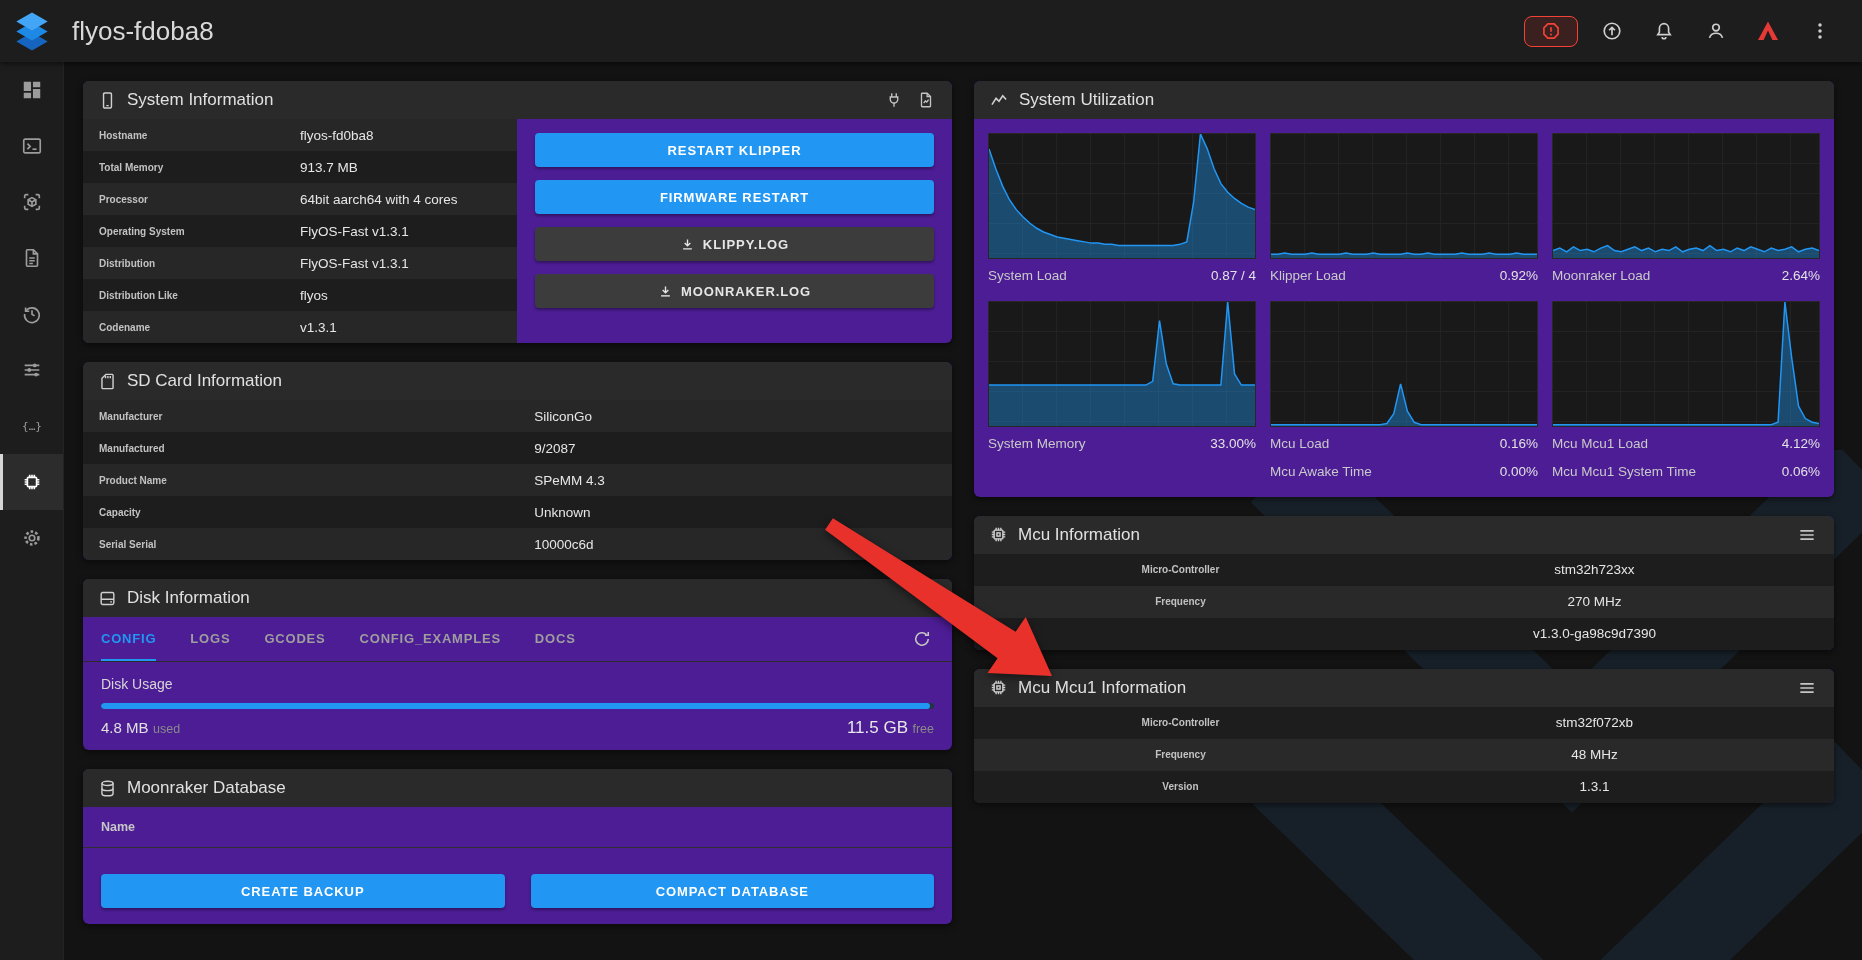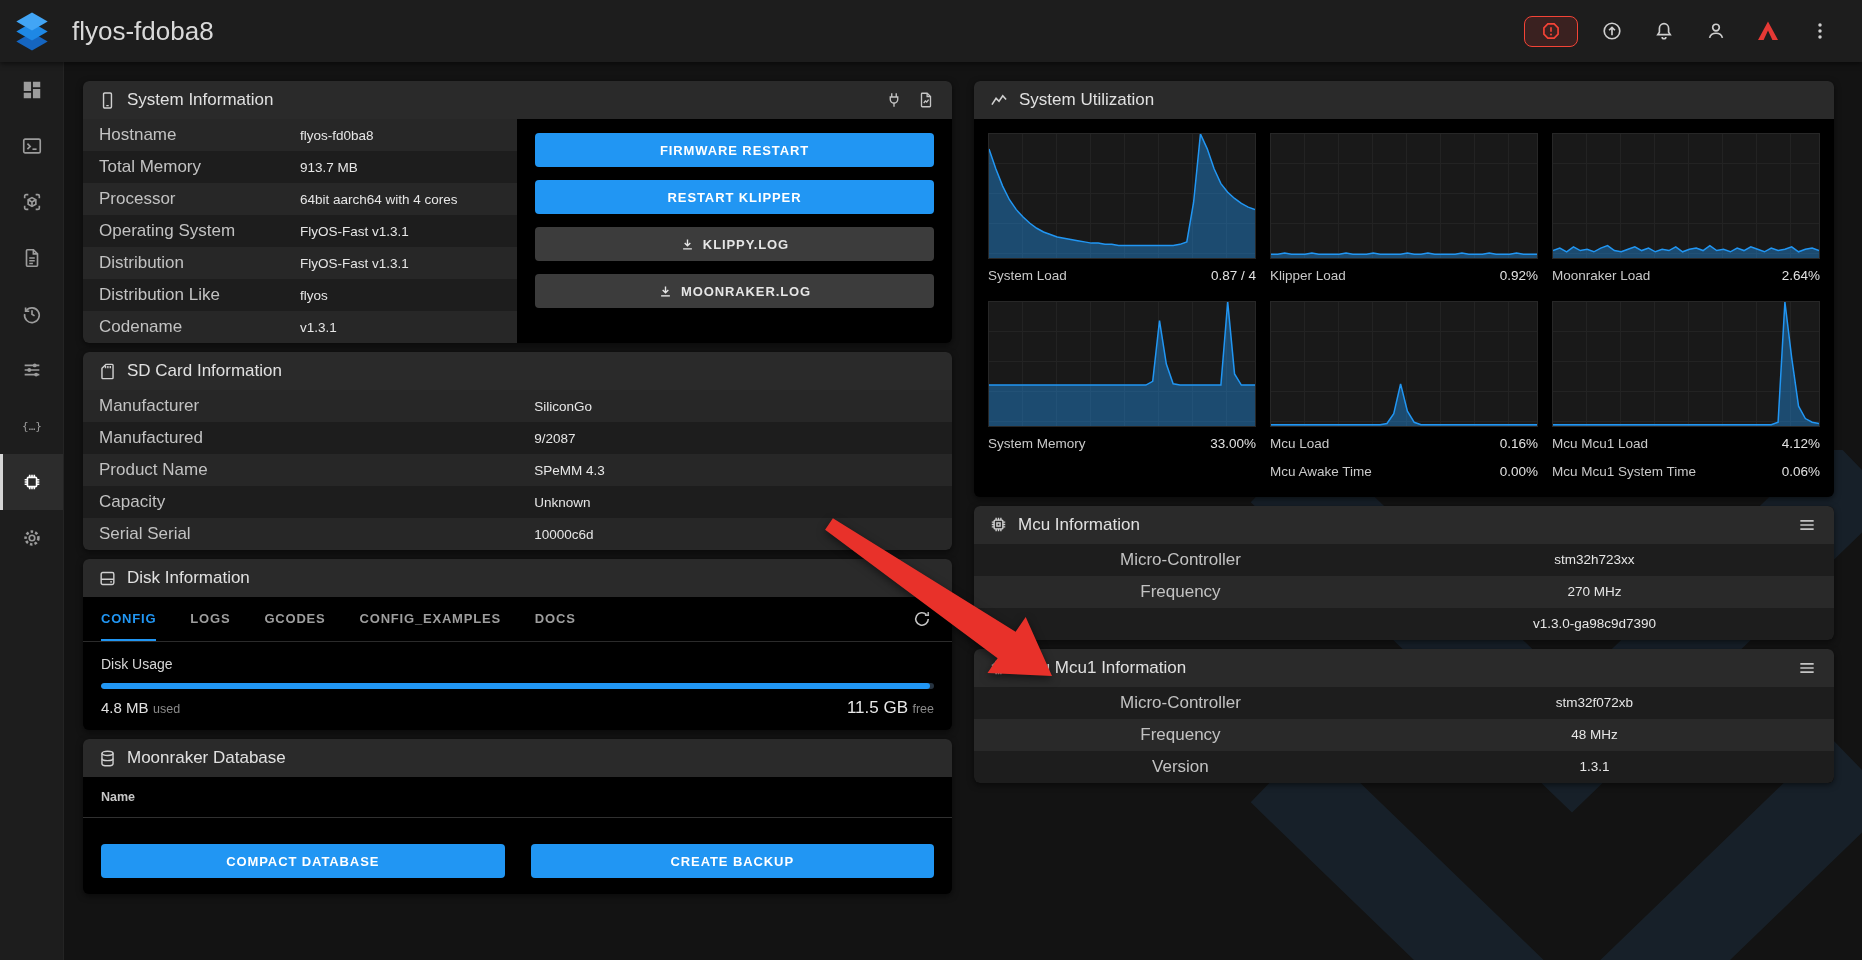--- a/index.html
+++ b/index.html
@@ -48,36 +48,36 @@
 
   
   .content {
     position:absolute; top:62px; left:64px; right:0; bottom:0;
     padding:19px 28px 0 19px; display:flex; gap:22px; z-index:1; overflow:hidden;
   }
   .col-left { width:869px; flex:none; }
   .col-right { flex:1; min-width:0;text-align:center; }
 
   .card {
-    background:#000000; border-radius:6px; margin-bottom:9px;
+    background:#4c1d95; border-radius:6px; margin-bottom:19px;
     box-shadow:0 2px 6px rgba(0,0,0,.55); overflow:hidden; position:relative; z-index:1;
   }
   .card-header {
     height:38px; display:flex; align-items:center; gap:10px;
     padding:0 15px; background:#2a2a2a; color:#e0e0e0;
   }
   .htitle { font-size:17px; font-weight:400; }
   .hicon { display:flex; color:#d0d0d0; }
   .hspacer { flex:1; }
   .hbtn { background:none; border:none; padding:2px; display:flex; color:#c5c5c5; cursor:pointer; }
 
   
   .table { --lw:50%; }
   .t-row { display:flex; align-items:center; height:32px; padding:0 16px; }
-  .t-label { width:var(--lw); font-size:17px; font-weight:400; color:#c2c2c2; }
+  .t-label { width:var(--lw); font-size:10px; font-weight:700; color:#c2c2c2; }
   .t-value { flex:1; font-size:13.5px; color:#e6e6e6; }
   .table-a .t-row:nth-child(odd)  { background:#272727; }
   .table-a .t-row:nth-child(even) { background:#1d1d1d; }
   .table-b .t-row:nth-child(odd)  { background:#1d1d1d; }
   .table-b .t-row:nth-child(even) { background:#292929; }
 
   
   .sysinfo-body { display:flex; }
   .sysinfo-table { width:434px; flex:none; }
   .sysinfo-actions { flex:1; padding:14px 18px; display:flex; flex-direction:column; gap:13px; }
@@ -345,24 +345,24 @@
               <div class="t-label">Distribution Like</div>
               <div class="t-value">flyos</div>
             </div>
             <div class="t-row">
               <div class="t-label">Codename</div>
               <div class="t-value">v1.3.1</div>
             </div>
           </div>
         <div class="sysinfo-actions">
             <button class="btn primary">
-              <span>FIRMWARE RESTART</span>
+              <span>RESTART KLIPPER</span>
             </button>
             <button class="btn primary">
-              <span>RESTART KLIPPER</span>
+              <span>FIRMWARE RESTART</span>
             </button>
             <button class="btn ghost">
               <span class="btn-ic">
                 <svg viewBox="0 0 24 24" width="15" height="15" fill="none" stroke="currentColor" stroke-width="2.2">
                   <path d="M12 4v10M7.5 9.5 12 14l4.5-4.5"></path>
                   <path d="M5 19h14"></path>
                 </svg>
               </span>
               <span>KLIPPY.LOG</span>
             </button>
@@ -463,24 +463,24 @@
               <ellipse cx="12" cy="5.5" rx="7" ry="2.7"></ellipse>
               <path d="M5 5.5v6.5c0 1.5 3.1 2.7 7 2.7s7-1.2 7-2.7V5.5"></path>
               <path d="M5 12v6.5c0 1.5 3.1 2.7 7 2.7s7-1.2 7-2.7V12"></path>
             </svg>
           </span>
         <span class="htitle">Moonraker Database</span>
       </header>
       <div class="db-name">Name</div>
       <div class="db-actions">
           <button class="btn primary">
-            <span>COMPACT DATABASE</span>
+            <span>CREATE BACKUP</span>
           </button>
           <button class="btn primary">
-            <span>CREATE BACKUP</span>
+            <span>COMPACT DATABASE</span>
           </button>
         </div>
     </section>
 
   </div>
 
   <div class="col-right">
 
     <section class="card">
       <header class="card-header">

